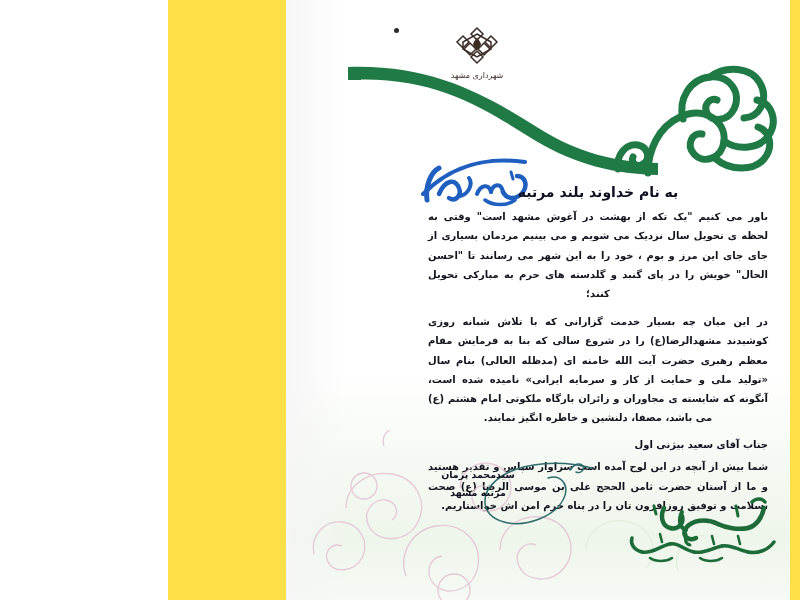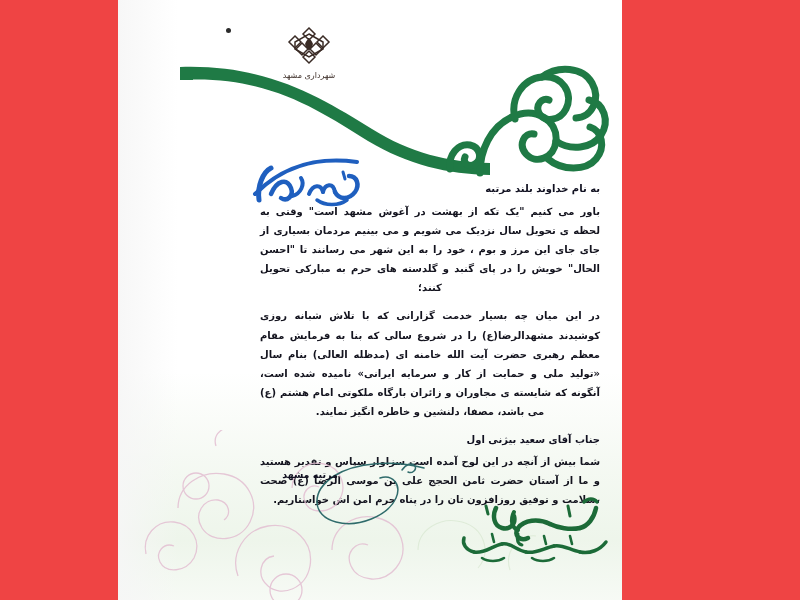--- a/index.html
+++ b/index.html
@@ -11,23 +11,23 @@
     width: 800px;
     height: 600px;
     overflow: hidden;
     background: #ffffff;
     font-family: "DejaVu Sans", "Liberation Sans", sans-serif;
   }
 
   
   #screenshot {
     position: relative;
-    width: 800px;
+    width: 632px;
     height: 600px;
-    background: #ef4444;
+    background: #fde047;
   }
   #sheet {
     position: absolute;
     left: 118px;
     top: 0px;
     width: 504px;
     height: 600px;
     background: #ffffff;
     overflow: hidden;
   }
@@ -107,26 +107,26 @@
   .content {
     position: absolute;
     right: 22px;
     top: 182px;
     width: 340px;
     direction: rtl;
     text-align: justify;
     color: #15151f;
   }
   .line-bold {
-    font-size: 10px;
+    font-size: 14px;
     font-weight: bold;
     line-height: 1.45;
     color: #101020;
     margin: 0 0 5px 0;
-    text-align: right;
+    text-align: center;
   }
   .para {
     font-size: 10px;
     font-weight: bold;
     line-height: 1.92;
     color: #13131e;
     margin: 0 0 9px 0;
     text-align: justify;
     text-align-last: center;
   }
@@ -296,20 +296,21 @@
 
     <svg class="ink-loop" viewBox="0 0 150 70">
       <g fill="none" stroke="#2f6b6b" stroke-width="1.5" stroke-linecap="round">
         <path d="M140 8 C 110 0 72 2 50 16 C 26 32 28 56 52 62
                  C 74 68 104 56 112 38 C 118 24 108 14 96 18"></path>
         <path d="M118 10 C 122 4 128 2 131 6 C 133 10 128 14 124 12"></path>
       </g>
     </svg>
 
     <div class="signature">
+      <div class="sig-name">سیدمحمد پژمان</div>
       <div class="sig-role">مرتبه مشهد</div>
     </div>
 
     <div class="nat-logo">
       <svg width="155" height="72" viewBox="0 0 155 72">
 
         <g fill="none" stroke="#1c6b38" stroke-linecap="round" stroke-linejoin="round">
           <path d="M138 14 C 136 24 130 32 122 34" stroke-width="4.5"></path>
           <path d="M122 34 C 112 36 100 34 92 30" stroke-width="4.5"></path>
           <path d="M92 30 C 80 24 66 26 60 34 C 55 41 62 48 70 44" stroke-width="4.5"></path>

